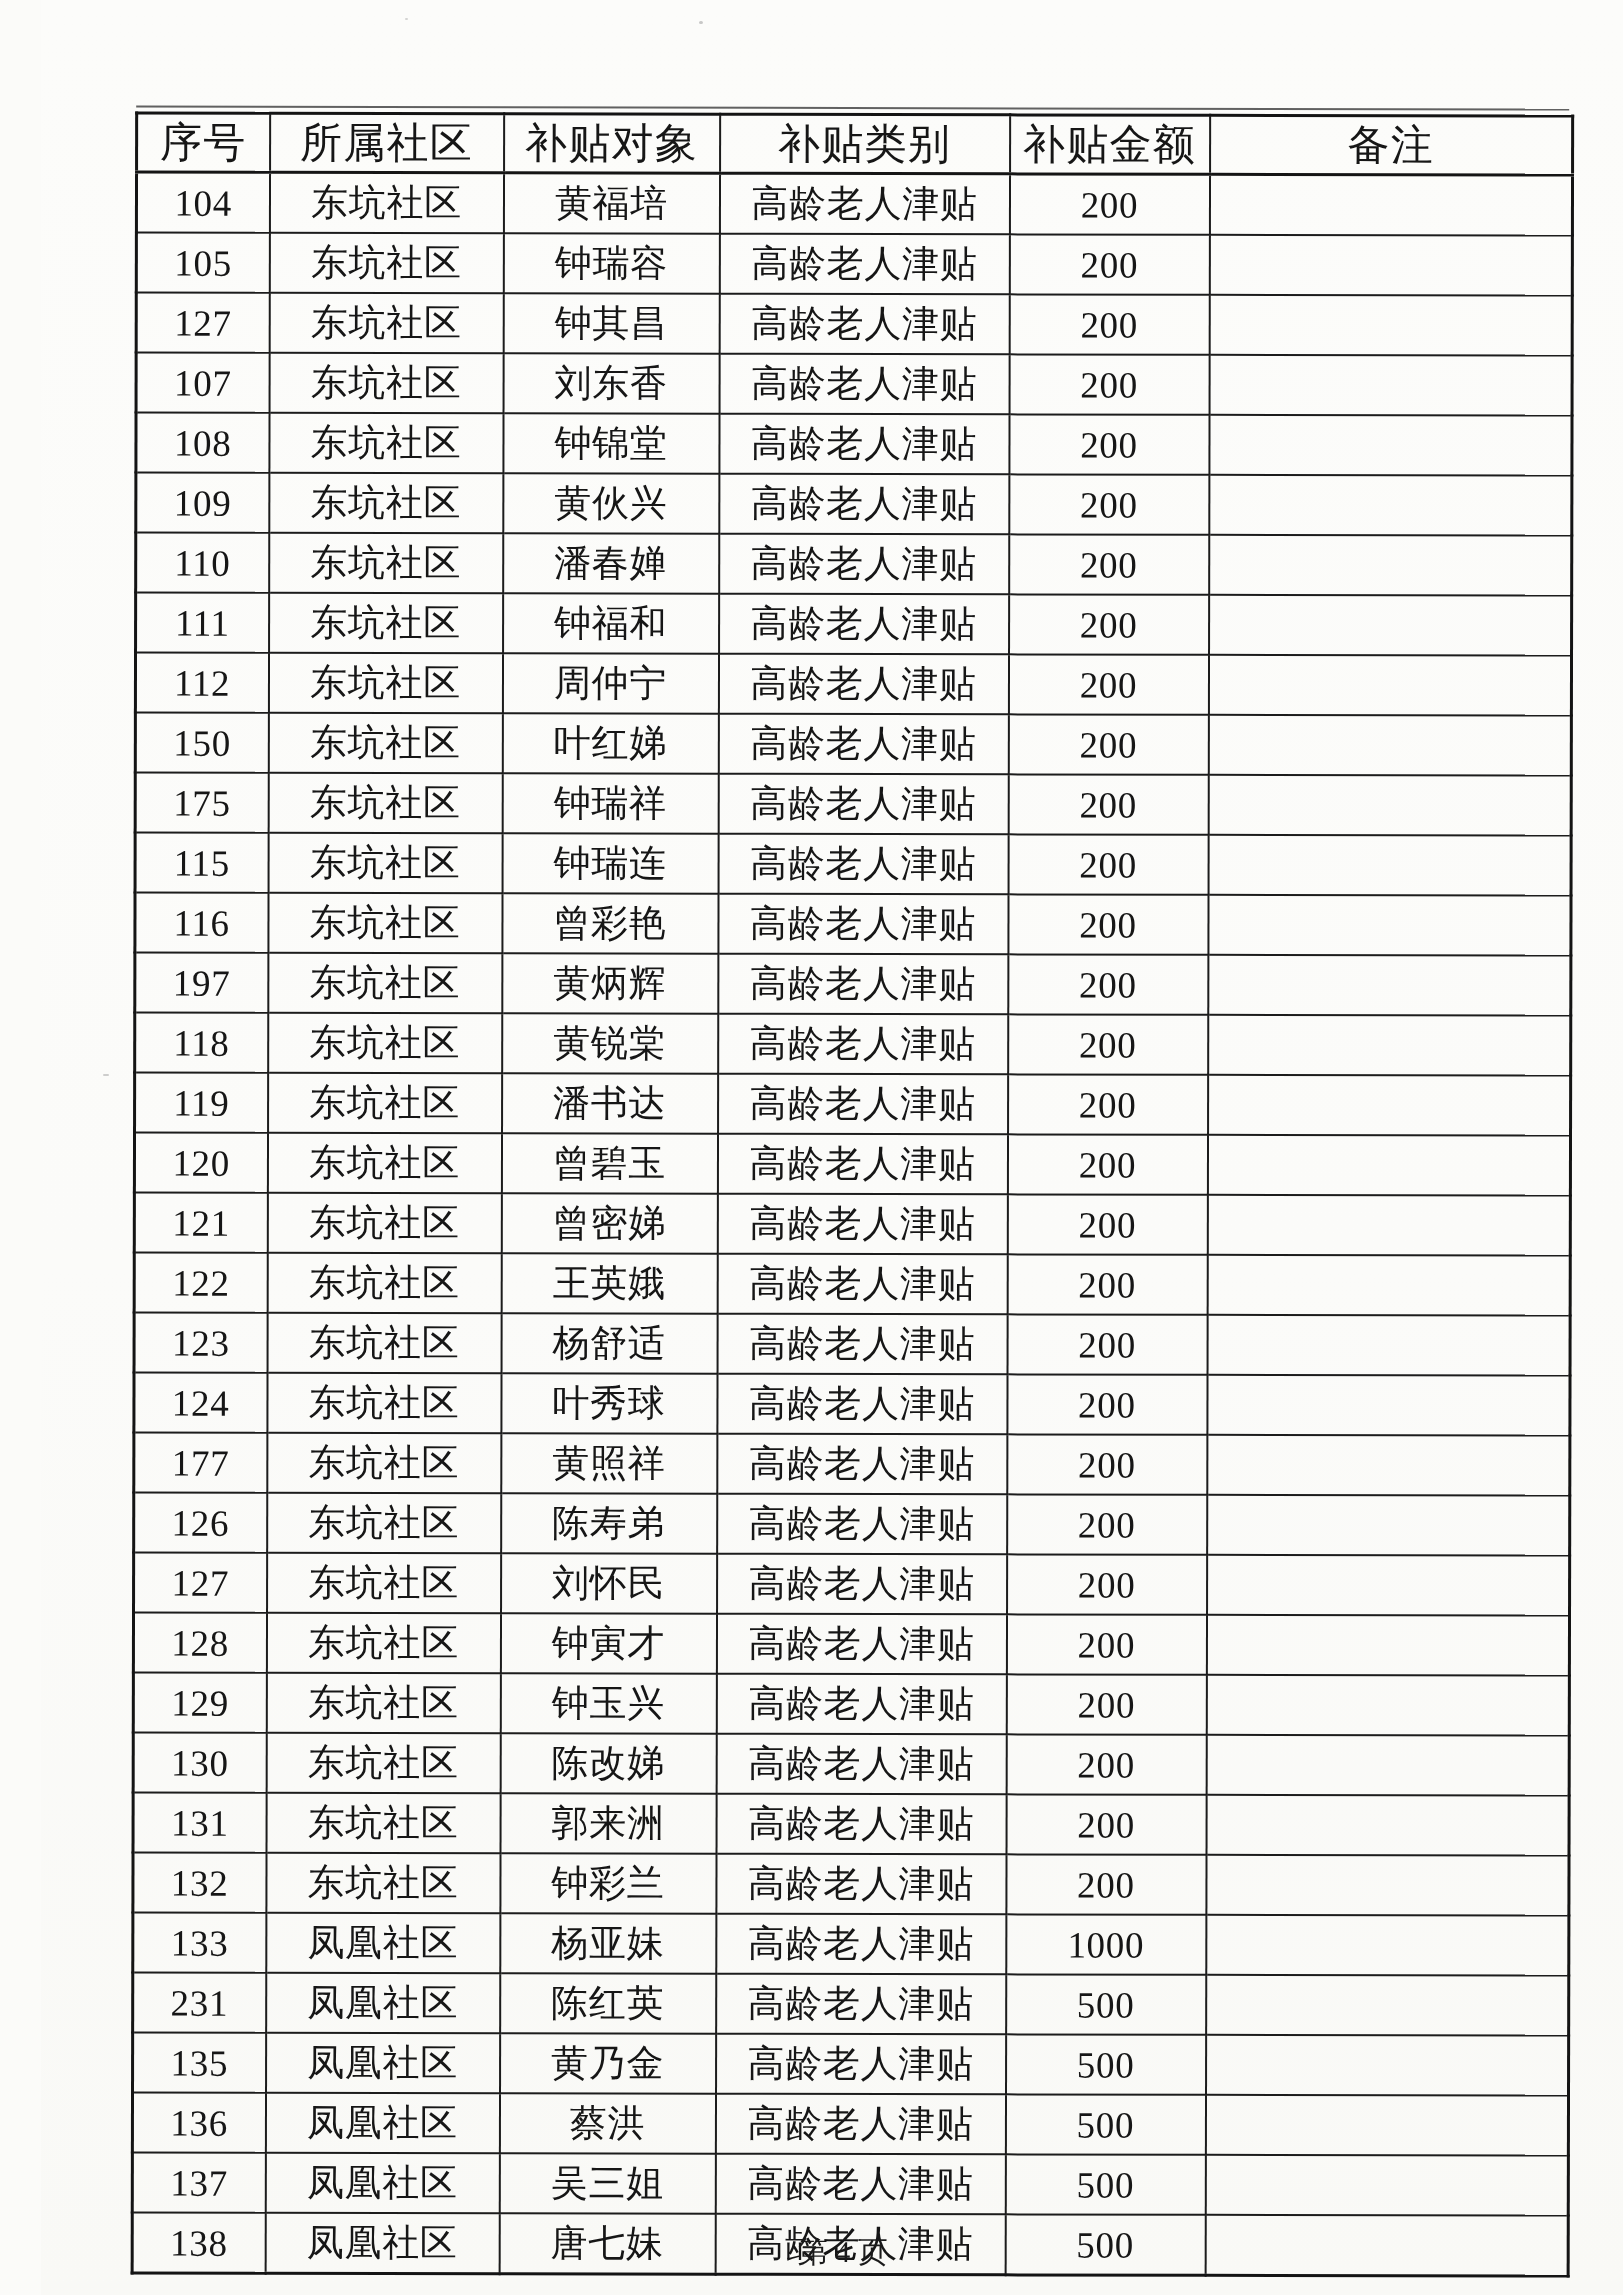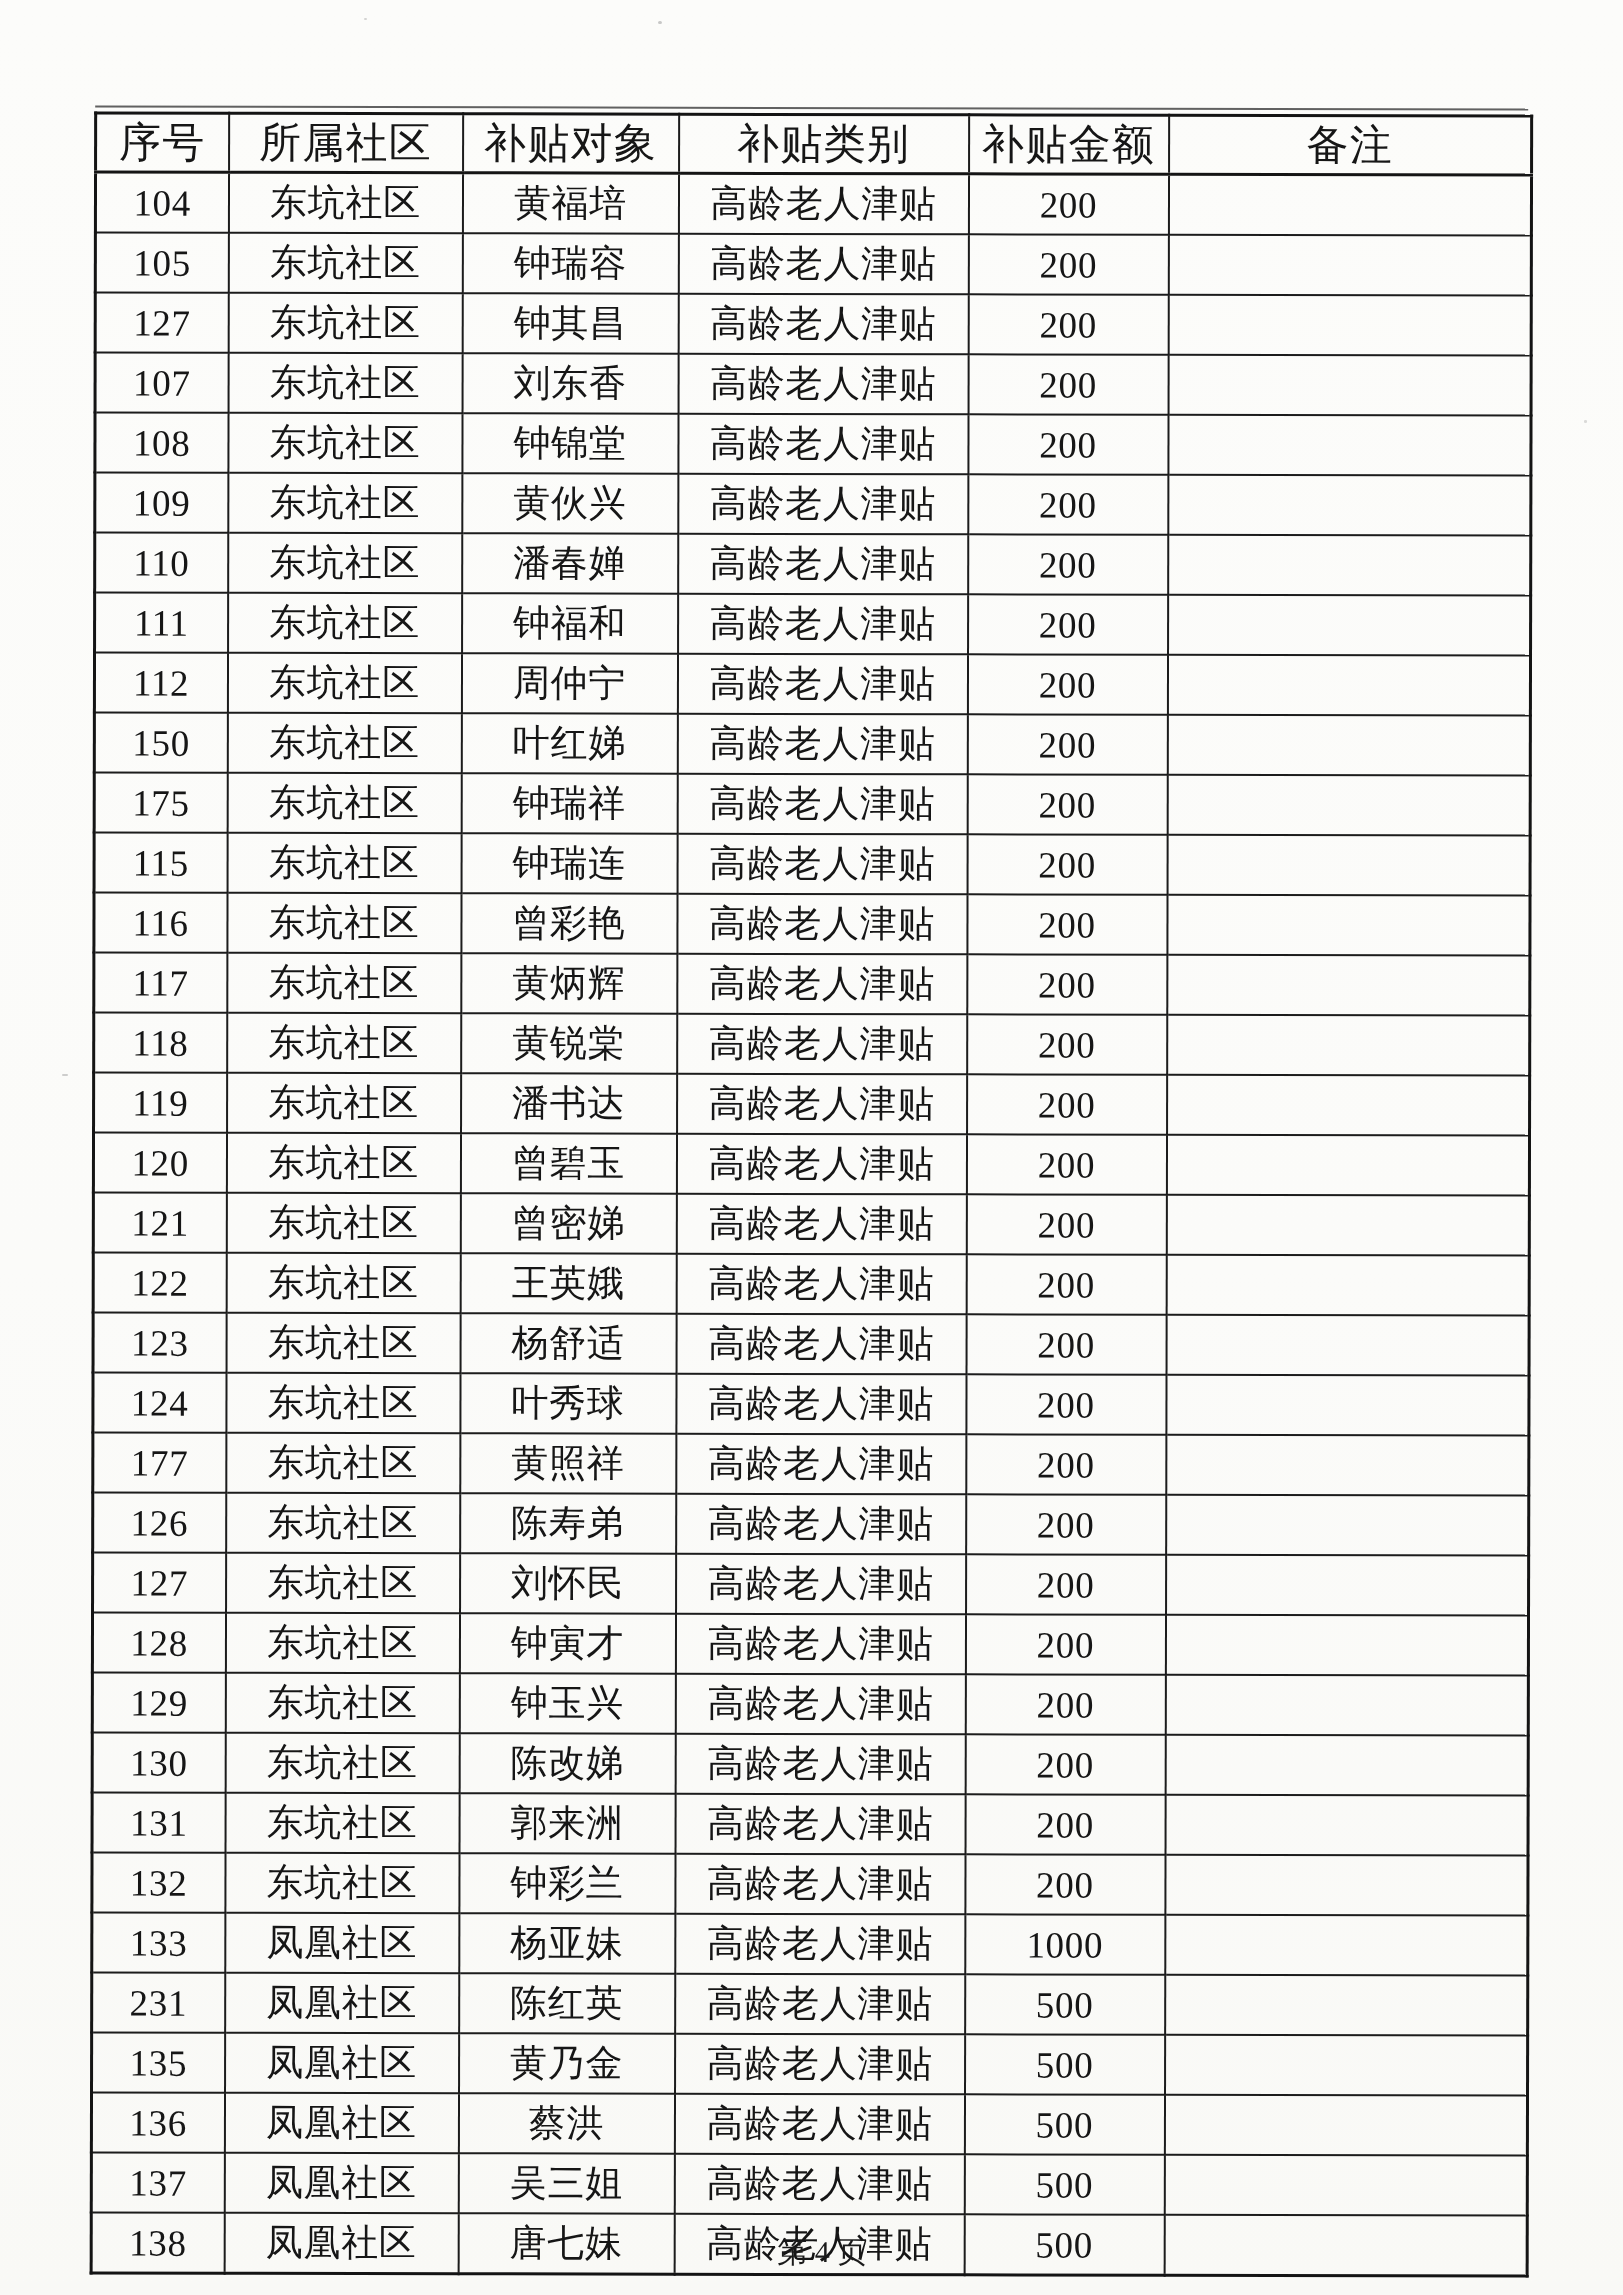--- a/index.html
+++ b/index.html
@@ -12,20 +12,21 @@
     position: relative;
     background: #fbfbf9;
     font-family: "Liberation Serif", "DejaVu Serif", serif;
     color: #161616;
     overflow: hidden;
   }
   .page {
     position: absolute;
     inset: 0;
     background: linear-gradient(180deg, #fcfcfa 0%, #fbfbf9 55%, #f9f9f6 100%);
+    margin-left: 41px;
   }
   .rotated {
     position: absolute;
     inset: 0;
     transform: rotate(0.12deg);
     transform-origin: 50% 50%;
   }
   
   .top-rule {
     position: absolute;
@@ -213,21 +214,21 @@
   </tr>
           <tr>
     <td class="num">116</td>
     <td>东坑社区</td>
     <td>曾彩艳</td>
     <td>高龄老人津贴</td>
     <td class="num">200</td>
     <td></td>
   </tr>
           <tr>
-    <td class="num">117</td>
+    <td class="num">197</td>
     <td>东坑社区</td>
     <td>黄炳辉</td>
     <td>高龄老人津贴</td>
     <td class="num">200</td>
     <td></td>
   </tr>
           <tr>
     <td class="num">118</td>
     <td>东坑社区</td>
     <td>黄锐棠</td>

